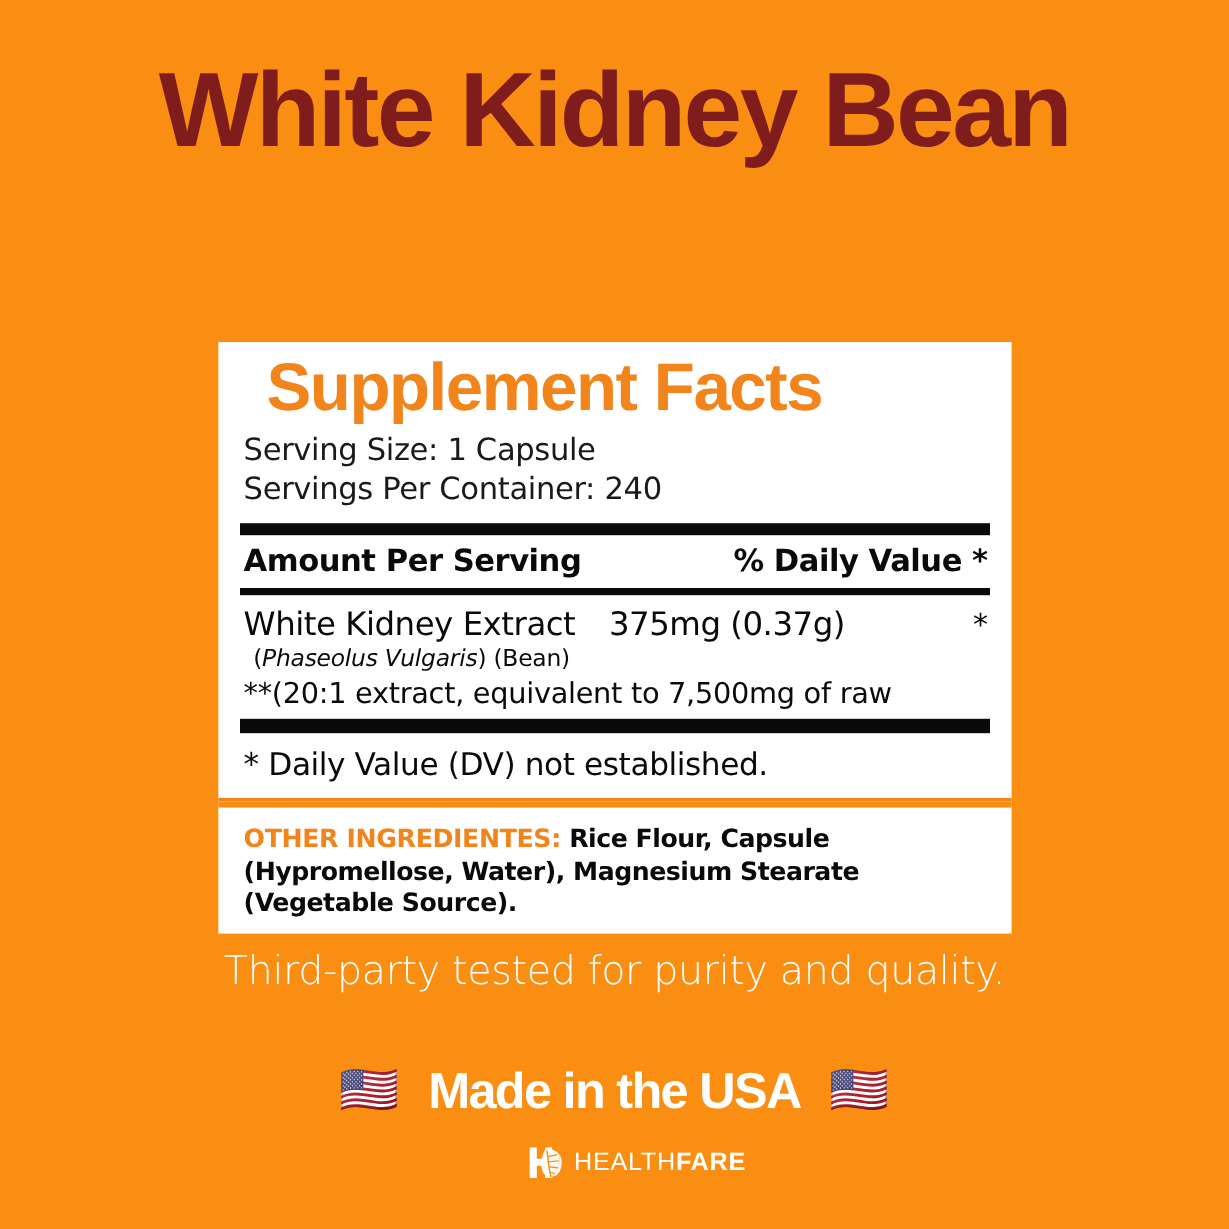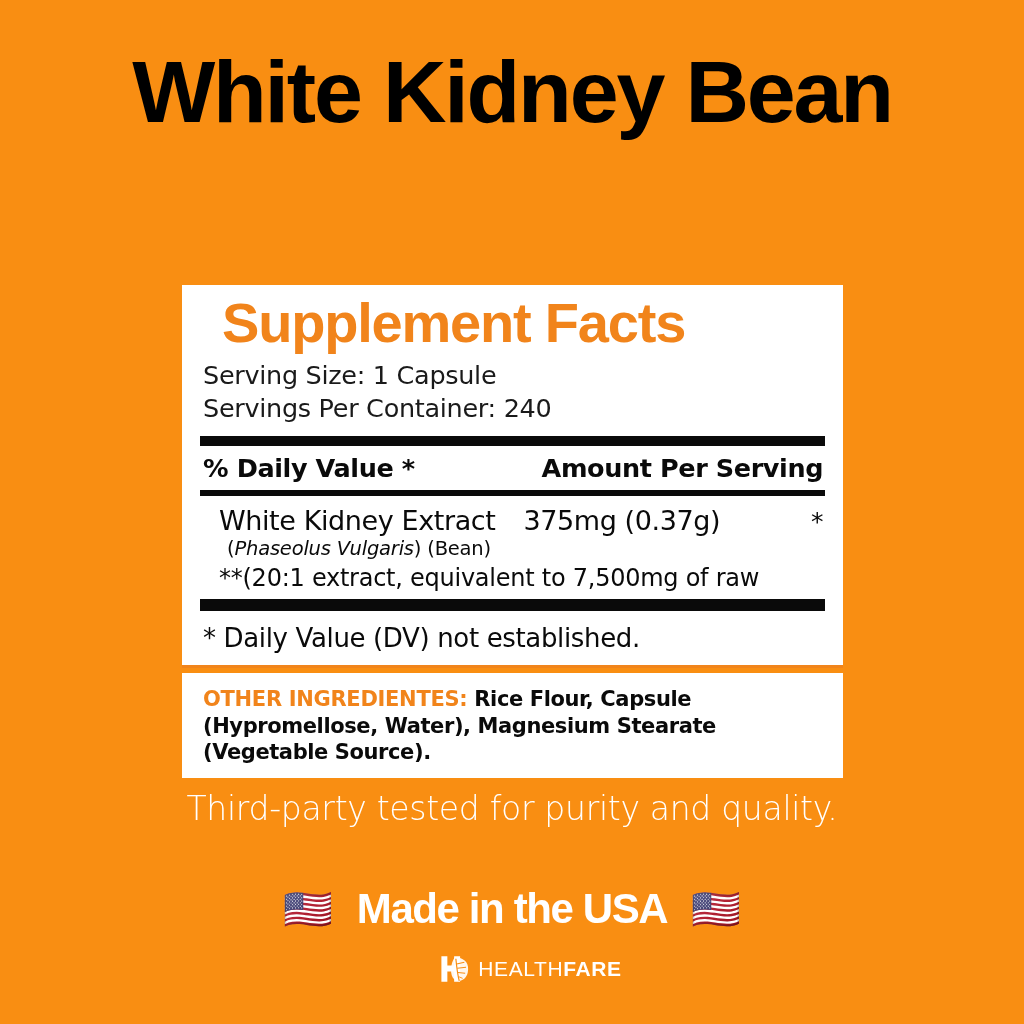--- a/index.html
+++ b/index.html
@@ -22,21 +22,21 @@
     box-sizing: border-box;
   }
 
   
   .product-title {
     position: absolute;
     top: 48px;
     left: 0;
     width: 1024px;
     text-align: center;
-    color: #000000;
+    color: #7f1d1d;
     font-family: "Liberation Sans", sans-serif;
     font-weight: bold;
     font-size: 88px;
     letter-spacing: -2.2px;
     line-height: 1.0;
     white-space: nowrap;
   }
 
   .tagline {
     position: absolute;
@@ -111,21 +111,20 @@
     font-family: "DejaVu Sans", sans-serif;
     font-weight: bold;
     font-size: 25.5px;
     letter-spacing: -0.4px;
     padding: 7px 2px 7px 3px;
   }
 
   .ingredient-block {
     padding: 10px 2px 6px 3px;
     color: #0A0A0A;
-    margin-left: 16px;
   }
   .ing-main {
     display: flex;
     align-items: baseline;
     font-family: "DejaVu Sans", sans-serif;
     font-size: 27px;
     letter-spacing: -0.4px;
     line-height: 1.12;
   }
   .ing-name { flex: 0 0 auto; }
@@ -259,22 +258,22 @@
     <div class="facts-inner">
 
       <div class="facts-title">Supplement Facts</div>
 
       <div class="serving-line">Serving Size: 1 Capsule</div>
       <div class="serving-line">Servings Per Container: 240</div>
 
       <div class="rule-thick"></div>
 
       <div class="amount-row">
+        <span>Amount Per Serving</span>
         <span>% Daily Value *</span>
-        <span>Amount Per Serving</span>
       </div>
 
       <div class="rule-medium"></div>
 
       <div class="ingredient-block">
         <div class="ing-main">
           <span class="ing-name">White Kidney Extract</span>
           <span class="ing-amount">375mg (0.37g)</span>
           <span class="ing-dv">*</span>
         </div>

